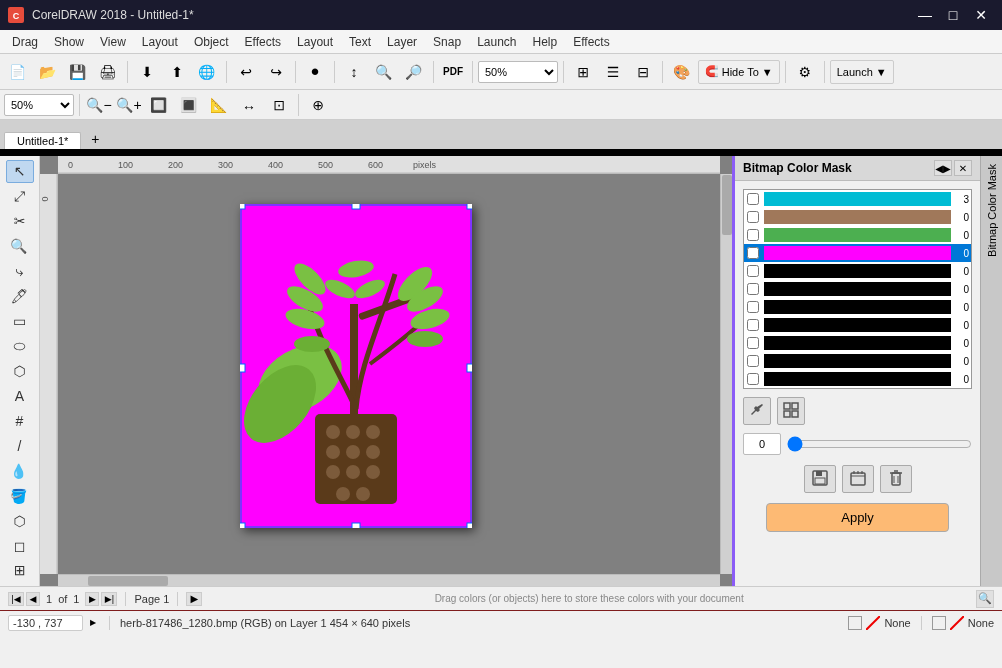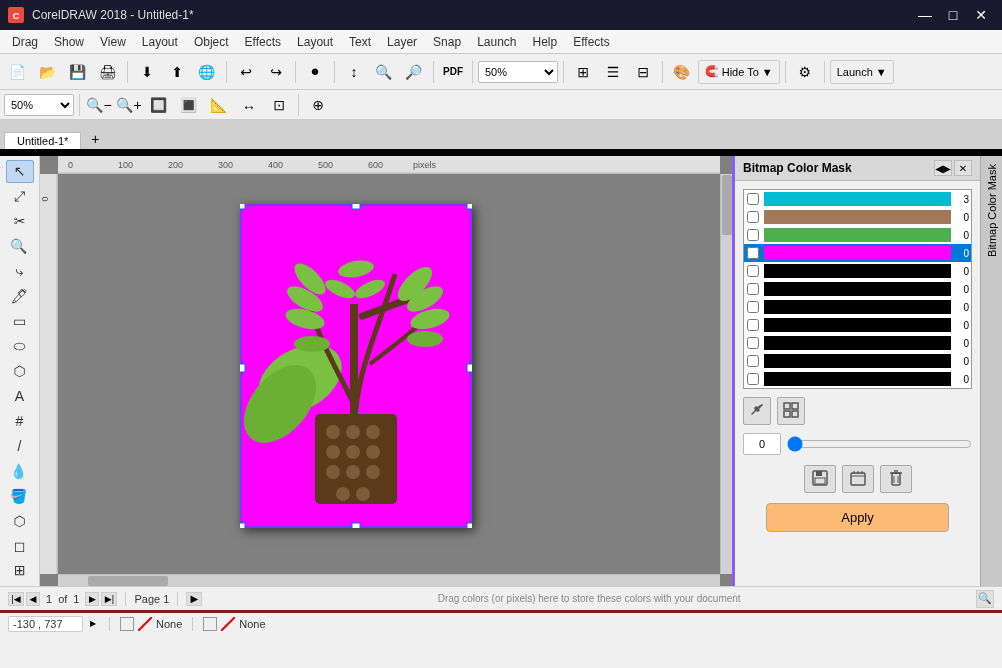--- a/index.html
+++ b/index.html
@@ -423,30 +423,31 @@
     <span style="padding:0 4px;">1</span>
     <span>of</span>
     <span style="padding:0 4px;">1</span>
     <button style="width:14px; height:14px; font-size:9px; border:1px solid #ccc; background:#e0e0e0; cursor:pointer; padding:0;">▶</button>
     <button style="width:16px; height:14px; font-size:9px; border:1px solid #ccc; background:#e0e0e0; cursor:pointer; padding:0;">▶|</button>
   </div>
   <div style="width:1px; height:14px; background:#ccc;"></div>
   <span>Page 1</span>
   <div style="width:1px; height:14px; background:#ccc;"></div>
   <button style="width:16px; height:14px; font-size:10px; border:1px solid #ccc; background:#e0e0e0; cursor:pointer;">▶</button>
-  <div style="flex:1; text-align:center; color:#888; font-size:10px;">Drag colors (or pixels) here to store these colors with your document</div>
+  <div style="flex:1; text-align:center; color:#888; font-size:10px;">Drag colors (or objects) here to store these colors with your document</div>
   <button style="width:18px; height:18px; font-size:11px; border:1px solid #ccc; background:#e0e0e0; cursor:pointer;">🔍</button>
 </div>
 
-<div style="background:#f0f0f0; border-top:3px solid #7f1d1d; height:24px; display:flex; align-items:center; padding:0 8px; gap:10px; font-size:11px; color:#333;">
+<div style="background:#f0f0f0; border-top:1px solid #7f1d1d; height:24px; display:flex; align-items:center; padding:0 8px; gap:10px; font-size:11px; color:#333;">
   <div style="display:flex; align-items:center; gap:4px;">
     <span style="border:1px solid #ccc; padding:1px 4px; background:white; border-radius:2px; font-size:11px; min-width:75px;">-130 , 737</span>
     <button style="width:12px; height:12px; font-size:8px; border:none; background:transparent; cursor:pointer;">▶</button>
   </div>
   <div style="width:1px; height:14px; background:#ccc;"></div>
+  <span style="flex:1;">herb-817486_1280.bmp (RGB) on Layer 1 454 × 640 pixels</span>
   <div style="display:flex; align-items:center; gap:4px;">
     <div style="width:14px; height:14px; border:1px solid #999; background:transparent; position:relative;">
       <line style="position:absolute;" x1="0" y1="0" x2="14" y2="14">
     </line>
       </div>
     <svg width="14" height="14">
         <line x1="0" y1="14" x2="14" y2="0" stroke="#e00" stroke-width="2"></line>
       </svg>
     <span>None</span>
   </div>

